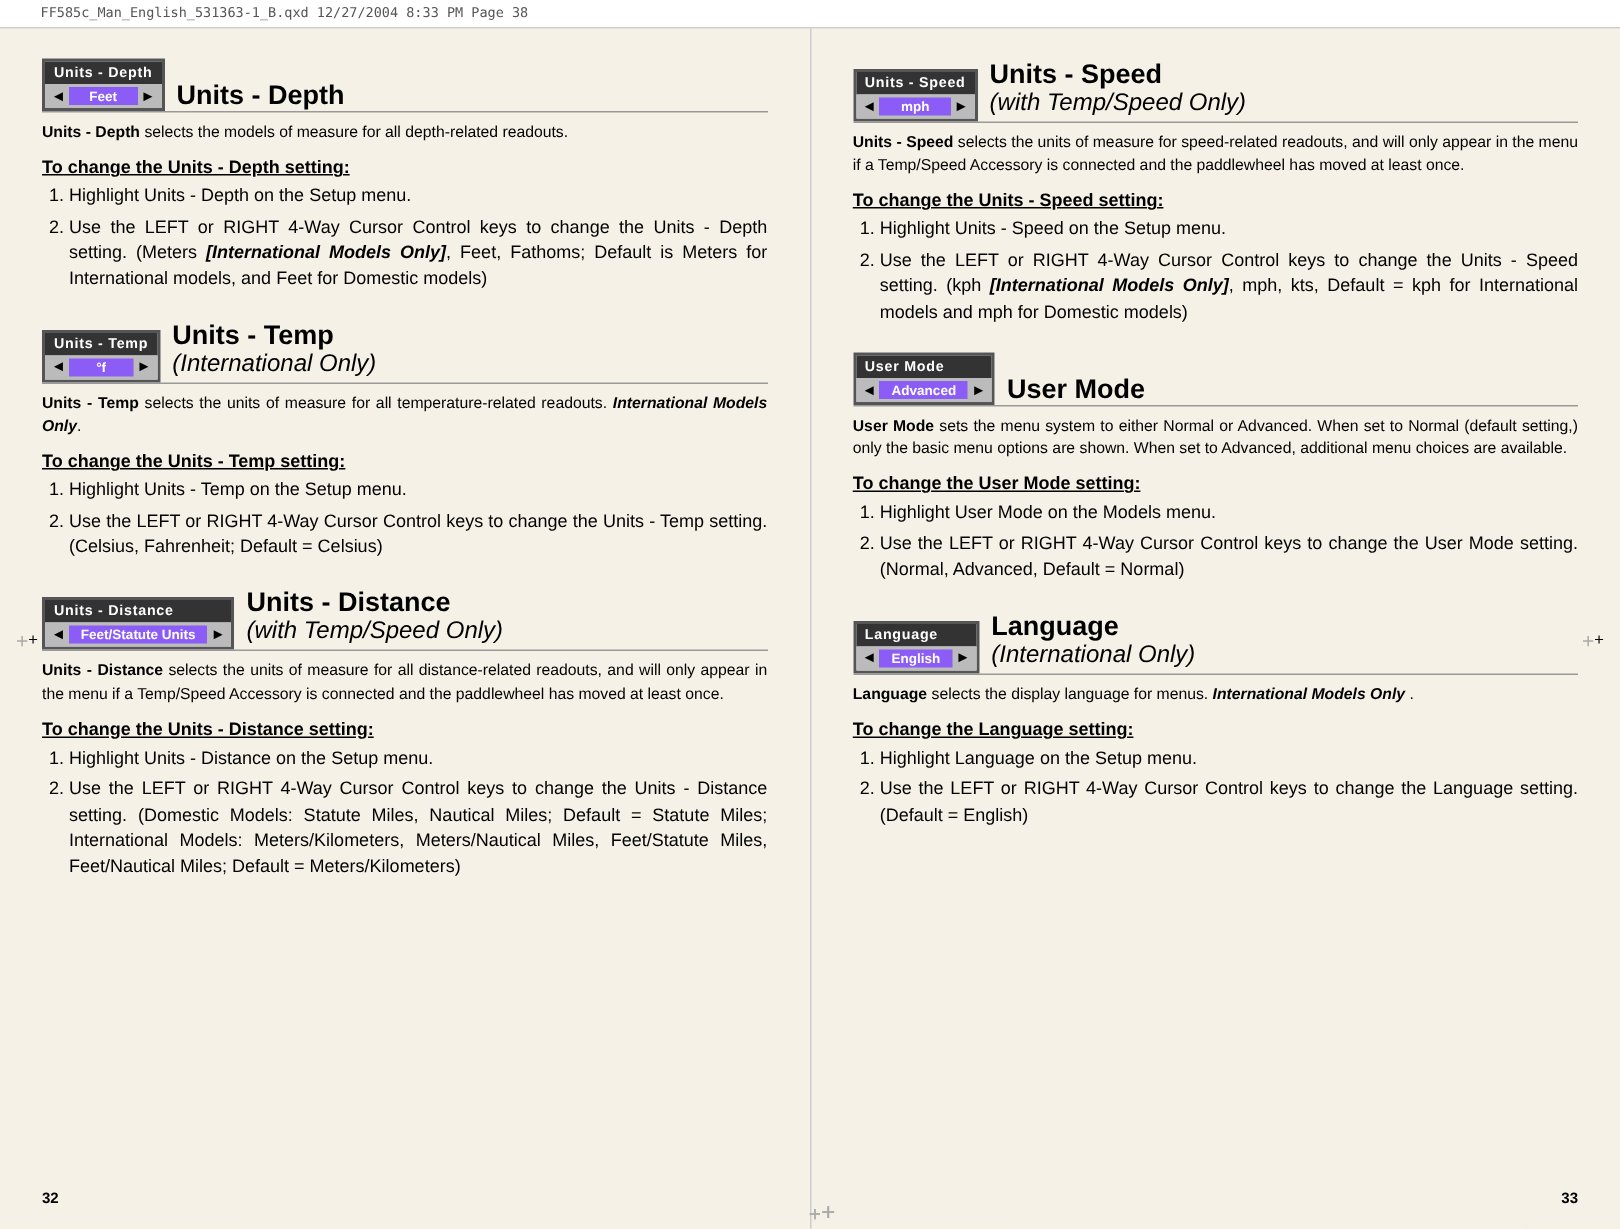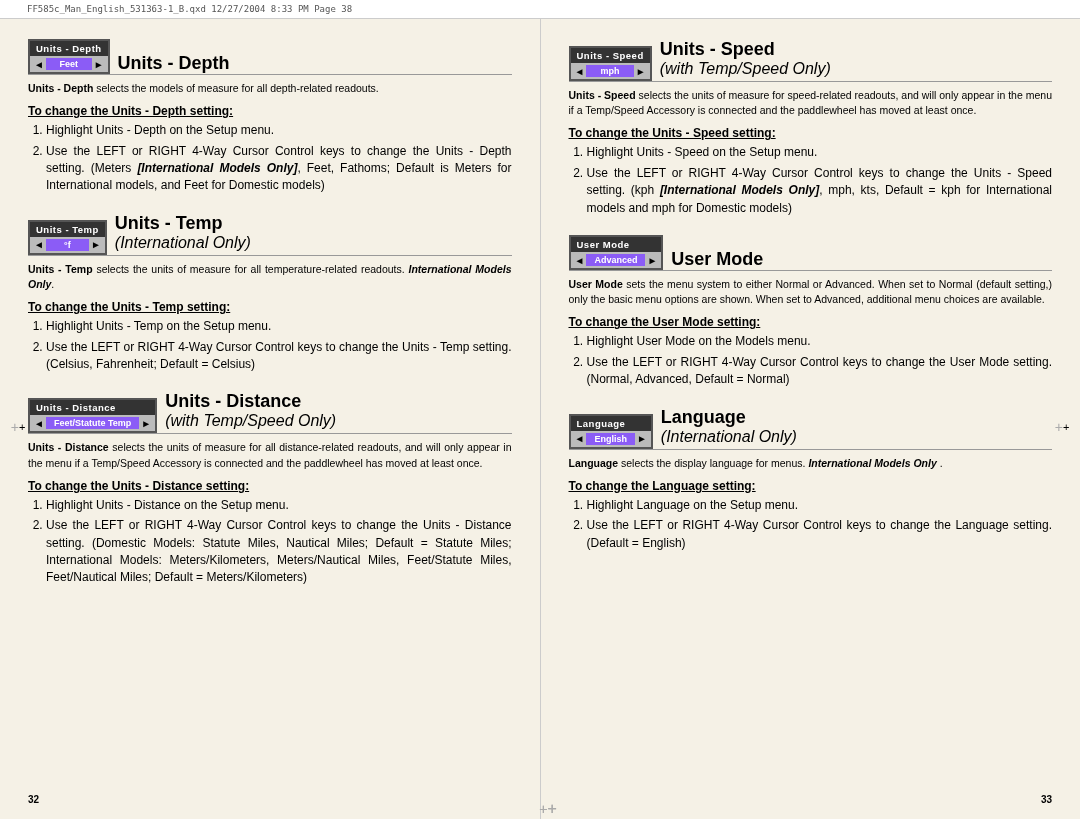--- a/index.html
+++ b/index.html
@@ -245,21 +245,21 @@
           <li>Use the LEFT or RIGHT 4-Way Cursor Control keys to change the Units - Temp setting. (Celsius, Fahrenheit; Default = Celsius)</li>
         </ol>
       </div>
 
       <div class="section">
         <div class="header-row">
           <div class="widget-inline">
             <div class="widget-title-bar">Units - Distance</div>
             <div class="widget-control">
               <span class="arrow">◄</span>
-              <span class="widget-value">Feet/Statute Temp</span>
+              <span class="widget-value">Feet/Statute Units</span>
               <span class="arrow">►</span>
             </div>
           </div>
           <div style="display:flex;flex-direction:column;">
             <div class="section-heading-text">Units - Distance</div>
             <div class="section-subheading">(with Temp/Speed Only)</div>
           </div>
         </div>
         <hr class="section-rule">
         <div class="section-desc">

